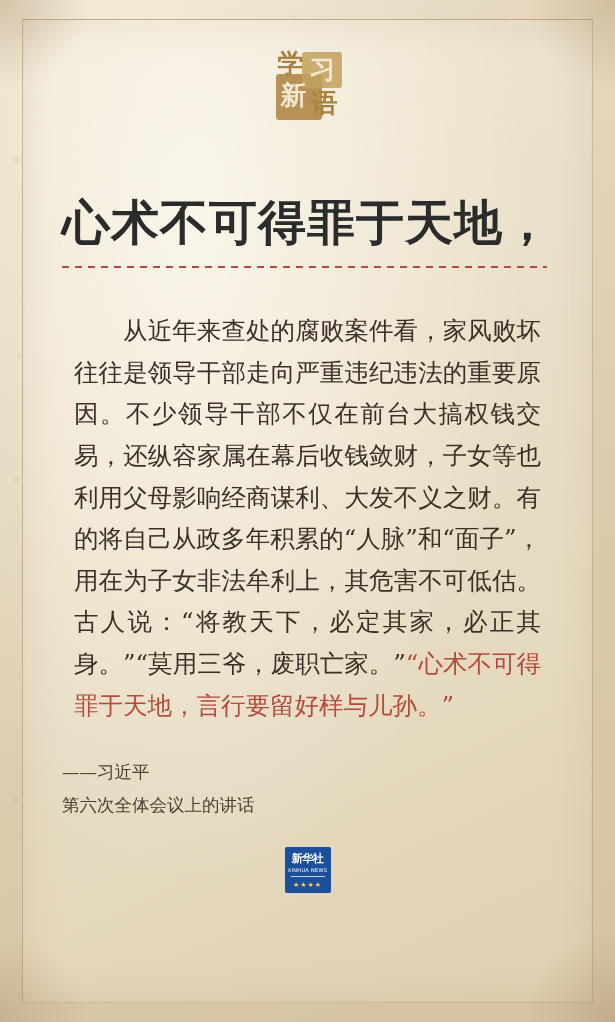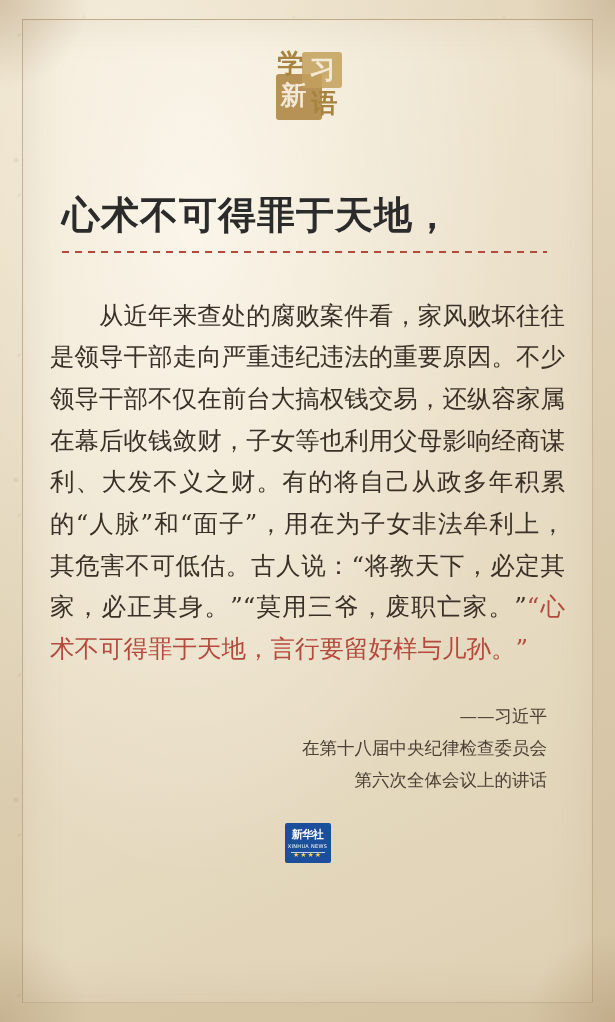--- a/index.html
+++ b/index.html
@@ -109,21 +109,21 @@
   .logo .ch1 { left: 16px;  top: 6px;  font-size: 26px; color: #a8823f; }
   .logo .ch2 { left: 48px;  top: 12px; font-size: 26px; color: #f3e9d4; }
   .logo .ch3 { left: 19px;  top: 38px; font-size: 26px; color: #f3e9d4; }
   .logo .ch4 { left: 50px;  top: 46px; font-size: 26px; color: #a8823f; }
 
   
   .headline {
     margin: 56px 0 0 0;
     padding: 0 40px;
     color: #2b2b2b;
-    font-size: 38px;
+    font-size: 48px;
     line-height: 1.52;
     letter-spacing: 1px;
     font-weight: bold;
     font-family: "DejaVu Serif", "Liberation Serif", serif;
     text-align: left;
   }
   .headline .line {
     position: relative;
     display: block;
     padding-bottom: 9px;
@@ -138,52 +138,52 @@
     bottom: 0;
     height: 2px;
     background-image: linear-gradient(to right, #b4493c 0 7px, rgba(0,0,0,0) 7px 13px);
     background-size: 13px 2px;
     background-repeat: repeat-x;
   }
 
   
   .body-text {
     margin: 42px 0 0 0;
-    padding: 0 28px;
+    padding: 0 52px;
     color: #3a3027;
     font-size: 24.5px;
     line-height: 1.70;
     text-align: justify;
     text-justify: inter-character;
     font-family: "DejaVu Serif", "Liberation Serif", serif;
   }
   .body-text .indent { display: inline-block; width: 2em; }
   .body-text .quote-red { color: #b4493c; }
 
   
   .attribution {
     margin: 30px 0 0 0;
     padding: 0 46px 0 40px;
-    text-align: right;
+    text-align: left;
     color: #4b4035;
     font-size: 17.5px;
     line-height: 1.85;
     font-family: "DejaVu Serif", "Liberation Serif", serif;
   }
   .attribution div { white-space: nowrap; }
 
   
   .footer {
     display: flex;
     justify-content: center;
     margin-top: 26px;
   }
   .xinhua {
     width: 46px;
-    height: 40px;
+    height: 46px;
     background: #1b4f9c;
     border-radius: 2px;
     position: relative;
     overflow: hidden;
   }
   .xinhua .cn {
     position: absolute;
     left: 0; right: 0; top: 4px;
     text-align: center;
     color: #ffffff;
@@ -256,21 +256,20 @@
     <div class="headline">
       <span class="line">心术不可得罪于天地，</span>
     </div>
 
     <div class="body-text">
       <span class="indent"></span><span>从近年来查处的腐败案件看，家风败坏往往是领导干部走向严重违纪违法的重要原因。不少领导干部不仅在前台大搞权钱交易，还纵容家属在幕后收钱敛财，子女等也利用父母影响经商谋利、大发不义之财。有的将自己从政多年积累的“人脉”和“面子”，用在为子女非法牟利上，其危害不可低估。古人说：“将教天下，必定其家，必正其身。”“莫用三爷，废职亡家。”</span><span class="quote-red">“心术不可得罪于天地，言行要留好样与儿孙。”</span>
     </div>
 
     <div class="attribution">
       <div>——习近平</div>
-      <div>在第十八届中央纪律检查委员会</div>
       <div>第六次全体会议上的讲话</div>
     </div>
 
     <div class="footer">
       <div class="xinhua">
         <div class="cn">新华社</div>
         <div class="en">XINHUA NEWS</div>
         <div class="bar"></div>
         <div class="stars">★★★★</div>
       </div>

